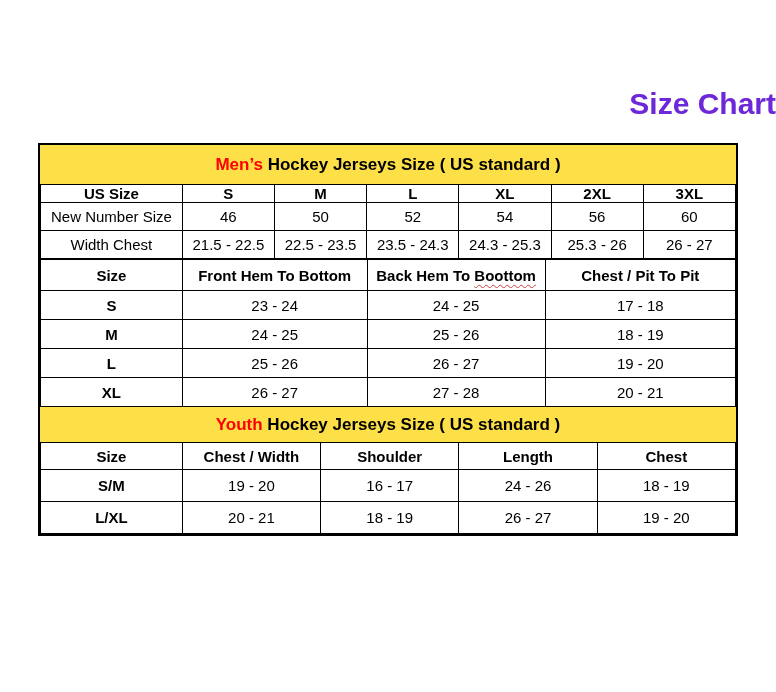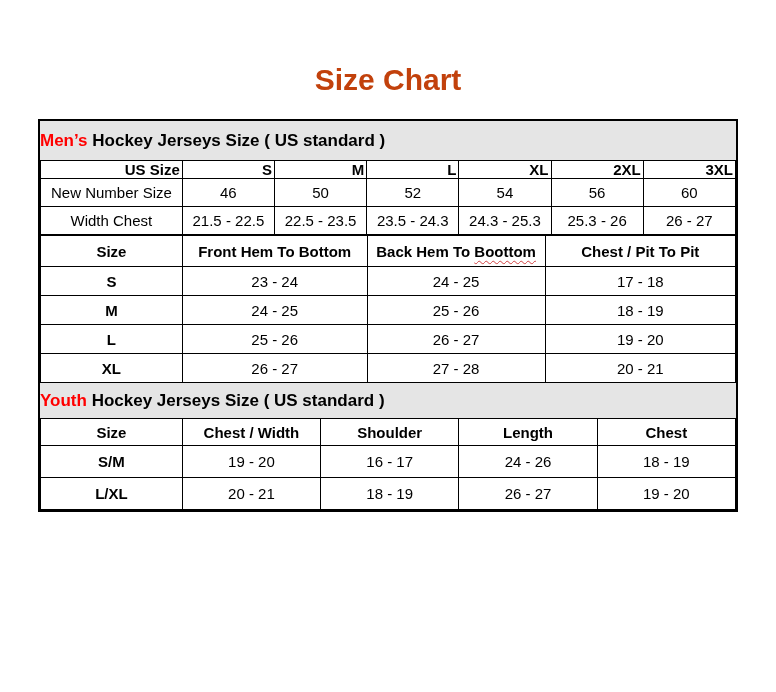--- a/index.html
+++ b/index.html
@@ -5,35 +5,36 @@
   * { margin: 0; padding: 0; box-sizing: border-box; }
   html, body {
     width: 776px; height: 692px;
     background: #ffffff;
     font-family: "Liberation Sans", sans-serif;
     color: #000;
     overflow: hidden;
   }
   .page-title {
     padding-top: 62px;
-    text-align: center;
+    text-align: right;
     font-size: 30px;
     font-weight: bold;
-    color: #c2410c;
+    color: #6d28d9;
     letter-spacing: 0px;
     line-height: 36px;
+    margin-top: 24px;
   }
   .chart-wrap {
     margin: 21px auto 0 38px;
     width: 700px;
     border: 2px solid #000;
   }
   .band {
-    background: #e5e5e5;
-    text-align: left;
+    background: #fde047;
+    text-align: center;
     font-weight: bold;
     font-size: 17px;
     padding: 10px 0 9px 0;
   }
   .band.compact { padding: 8px 0 7px 0; }
   .band .hl { color: #ff0000; }
   table {
     width: 100%;
     border-collapse: collapse;
     table-layout: fixed;
@@ -49,21 +50,21 @@
   
   table.men  col.c0 { width: 20.4%; }
   table.men  col    { width: 13.266%; }
   table.women col.c0 { width: 20.4%; }
   table.women col.c1 { width: 26.6%; }
   table.women col.c2 { width: 25.6%; }
   table.women col.c3 { width: 27.4%; }
   table.youth col.c0 { width: 20.4%; }
   table.youth col    { width: 19.9%; }
   
-  table.men th   { height: 14px; text-align: right; }
+  table.men th   { height: 14px; }
   table.men td   { height: 28px; }
   table.women th { height: 31px; }
   table.women td { height: 29px; }
   table.youth th { height: 27px; }
   table.youth td { height: 32px; }
   
   table.women td.row-label, table.youth td.row-label { font-weight: bold; }
   
   .sq {
     text-decoration: underline;

